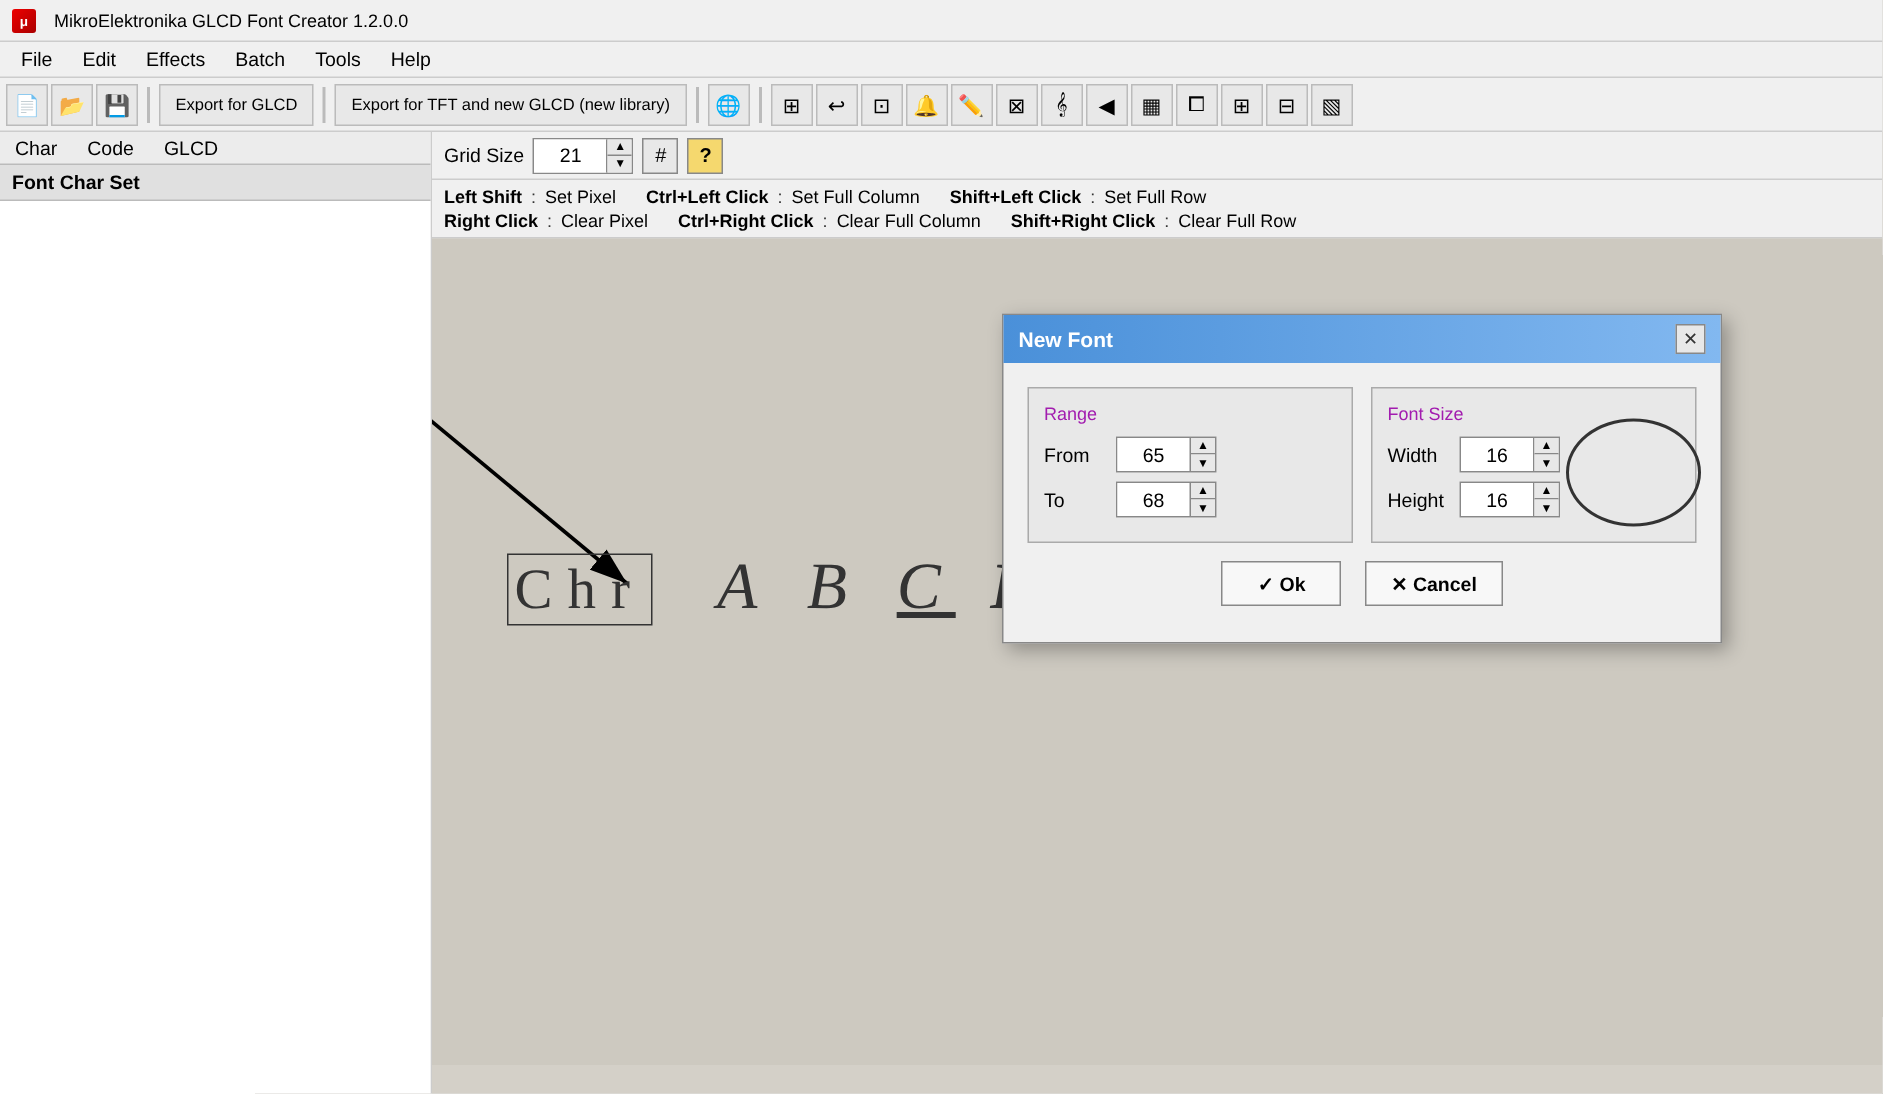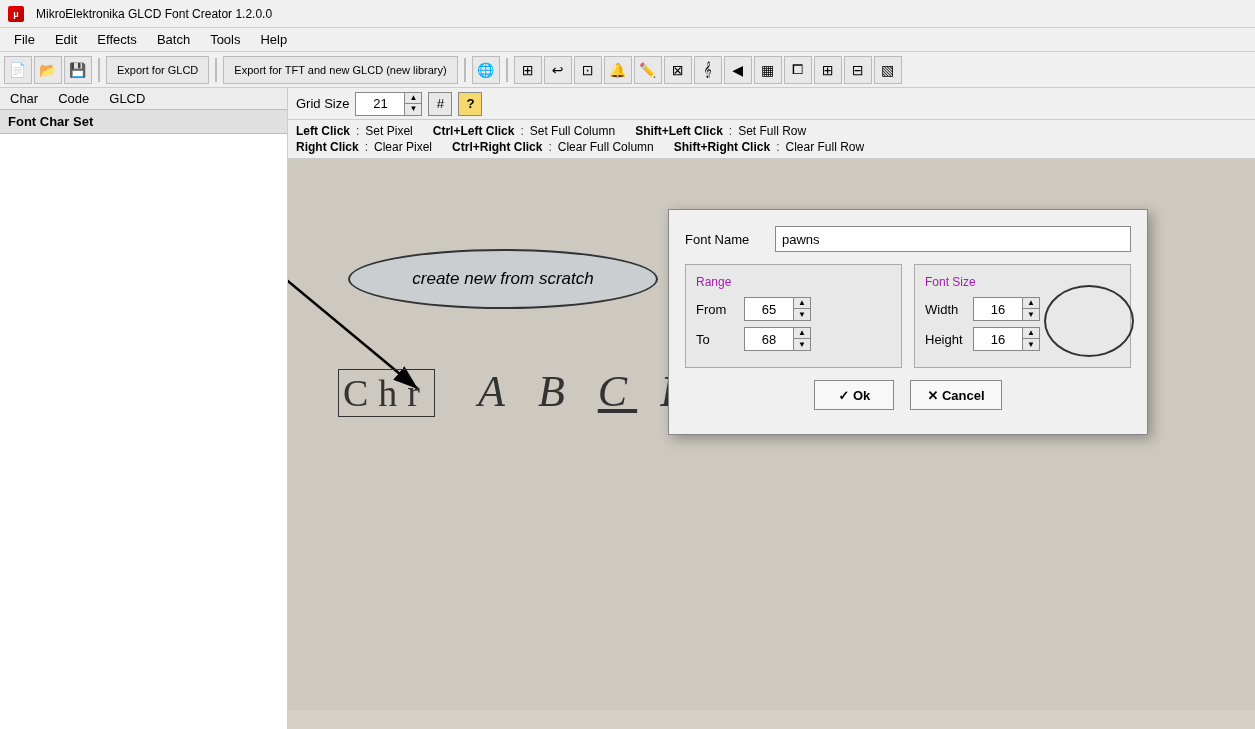--- a/index.html
+++ b/index.html
@@ -355,21 +355,21 @@
           <button class="spin-down">▼</button>
         </div>
       </div>
       <button class="hash-btn">#</button>
       <button class="help-btn">?</button>
     </div>
 
     <div id="instructions-bar">
       <div class="instruction-row">
         <div class="instruction-item">
-          <span class="instruction-key">Left Click</span>
+          <span class="instruction-key">Left Shift</span>
           <span class="instruction-sep">:</span>
           <span class="instruction-val">Set Pixel</span>
         </div>
         <div class="instruction-item">
           <span class="instruction-key">Ctrl+Left Click</span>
           <span class="instruction-sep">:</span>
           <span class="instruction-val">Set Full Column</span>
         </div>
         <div class="instruction-item">
           <span class="instruction-key">Shift+Left Click</span>
@@ -400,39 +400,36 @@
 
       <svg class="arrow-canvas" width="700" height="400" style="position:absolute;top:-100px;left:-290px;width:700px;height:400px;">
         <line x1="155" y1="110" x2="420" y2="330" stroke="#000" stroke-width="2.5" marker-end="url(#arrowhead)"></line>
         <defs>
           <marker id="arrowhead" markerWidth="10" markerHeight="7" refX="10" refY="3.5" orient="auto">
             <polygon points="0 0, 10 3.5, 0 7" fill="#000"></polygon>
           </marker>
         </defs>
       </svg>
 
-      <div class="annotation-oval" style="left: 60px; top: 90px; width: 310px; height: 60px;">
-        <span style="font-size:17px; font-style: italic;">create new from scratch</span>
-      </div>
 
       <div class="char-sketch" style="left: 50px; top: 200px; font-size: 52px; font-family: 'Segoe UI', serif; color: #333; letter-spacing:10px; font-style:italic; font-weight:300;">
         <span style="font-size:38px; border: 1.5px solid #333; padding: 2px 4px; font-style:normal;">Chr</span>
         <span style="margin-left:20px; font-size:44px; font-style: italic;">A</span>
         <span style="font-size:44px; font-style: italic;">B</span>
         <span style="font-size:44px; font-style: italic; text-decoration: underline;">C</span>
         <span style="font-size:44px; font-style: italic; font-weight: bold;">D</span>
       </div>
 
       <div id="new-font-dialog">
+        <div id="dialog-title-bar">
+          <span>New Font</span>
+          <button id="dialog-close-btn">✕</button>
+        </div>
         <div id="dialog-body">
 
-          <div class="form-row">
-            <span class="form-label">Font Name</span>
-            <input class="form-input" type="text" value="pawns" style="">
-          </div>
 
           <div class="two-col-sections">
 
             <div class="form-section-half">
               <div class="form-section-title">Range</div>
               <div class="spin-row">
                 <span class="spin-label">From</span>
                 <div class="spin-input-container">
                   <input class="spin-input" type="text" value="65" style="">
                   <div class="spin-arrows">

